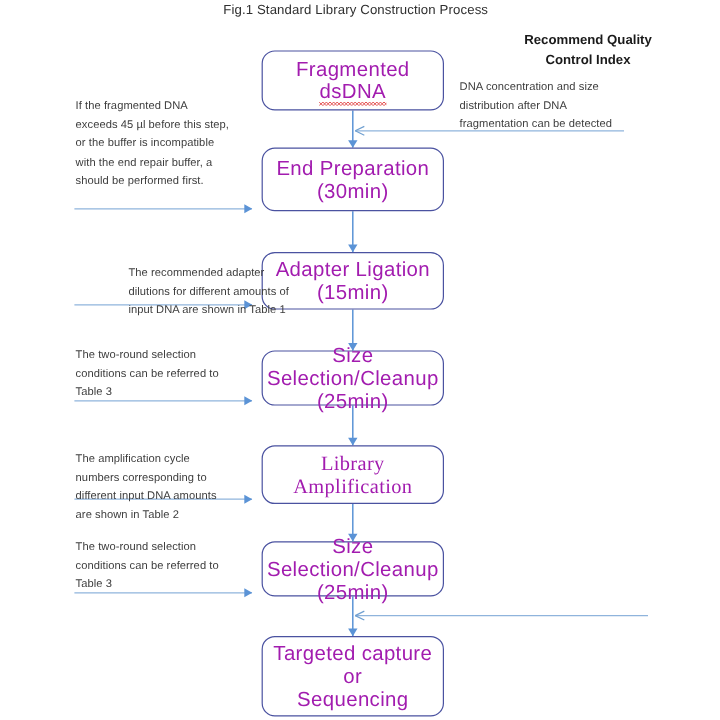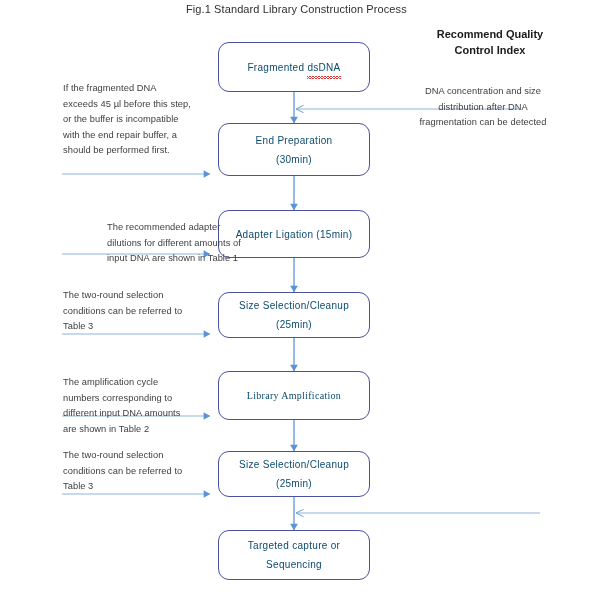--- a/index.html
+++ b/index.html
@@ -61,22 +61,22 @@
   .node {
     position: absolute;
     box-sizing: border-box;
     border: 1.6px solid #4a52a0;
     border-radius: 11px;
     background: #ffffff;
     display: flex;
     flex-direction: column;
     align-items: center;
     justify-content: center;
-    font-size: 10px;
-    color: #0c4a6e;
+    font-size: 17px;
+    color: #a21caf;
     letter-spacing: .3px;
     line-height: 19px;
     text-align: center;
   }
   .node .ln2 { display: block; }
 
   
   .squiggle {
     position: relative;
     display: inline-block;
@@ -174,21 +174,21 @@
 
   <div class="node" style="left:218px; top:371px; width:152px; height:49px;font-family:Liberation Serif, serif;">
     <span>Library Amplification</span>
   </div>
 
   <div class="node" style="left:218px; top:451px; width:152px; height:46px;">
     <span>Size Selection/Cleanup</span>
     <span class="ln2">(25min)</span>
   </div>
 
-  <div class="node" style="left:218px; top:530px; width:152px; height:50px;">
+  <div class="node" style="left:218px; top:530px; width:152px; height:67px;">
     <span>Targeted capture or</span>
     <span class="ln2">Sequencing</span>
   </div>
 
   <div class="note" style="left:63px; top:81px; width:160px;">
     <div>If the fragmented DNA</div>
     <div>exceeds 45 µl before this step,</div>
     <div>or the buffer is incompatible</div>
     <div>with the end repair buffer, a</div>
     <div>should be performed first.</div>
@@ -212,20 +212,20 @@
     <div>different input DNA amounts</div>
     <div>are shown in Table 2</div>
   </div>
 
   <div class="note" style="left:63px; top:448px; width:160px;">
     <div>The two-round selection</div>
     <div>conditions can be referred to</div>
     <div>Table 3</div>
   </div>
 
-  <div class="note" style="left:383px; top:84px; width:200px;text-align:center;">
+  <div class="note" style="left:383px; top:65px; width:200px;">
     <div>DNA concentration and size</div>
     <div>distribution after DNA</div>
     <div>fragmentation can be detected</div>
   </div>
 
 
 </div>
 
 </body></html>

